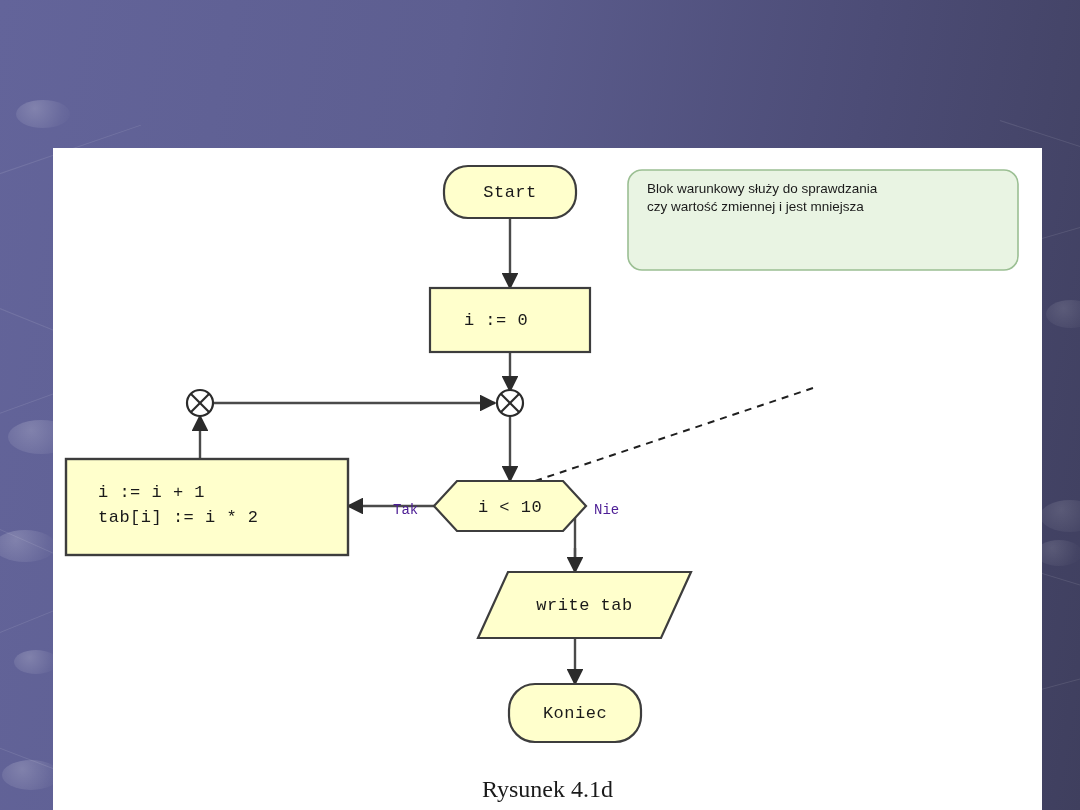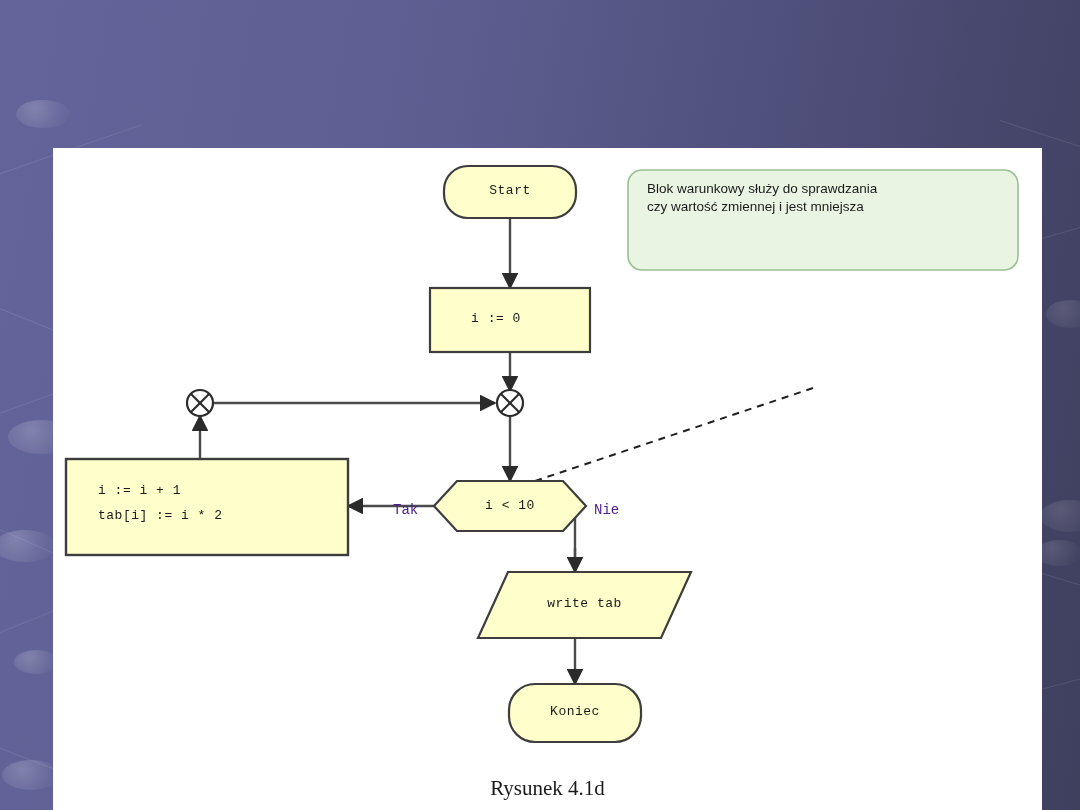--- a/index.html
+++ b/index.html
@@ -53,21 +53,21 @@
     position: absolute;
     left: 0;
     top: 0;
     width: 989px;
     height: 662px;
   }
 
   .node-label {
     position: absolute;
     font-family: "Liberation Mono", "DejaVu Sans Mono", monospace;
-    font-size: 13px;
+    font-size: 17px;
     color: #1a1a1a;
     letter-spacing: 0.5px;
     white-space: pre;
     text-align: center;
     pointer-events: none;
   }
   .edge-label {
     position: absolute;
     font-family: "Liberation Mono", "DejaVu Sans Mono", monospace;
     font-size: 14px;
@@ -85,21 +85,21 @@
     white-space: pre;
     pointer-events: none;
   }
   #caption {
     position: absolute;
     left: 0;
     top: 628px;
     width: 989px;
     text-align: center;
     font-family: "Liberation Serif", "DejaVu Serif", serif;
-    font-size: 21px;
+    font-size: 24px;
     color: #1a1a1a;
   }
 </style>
 </head>
 <body>
 
 <div id="slide">
 
   <div class="deco">
     <div class="deco-line" style="left:-20px; top:300px; width:180px; transform: rotate(22deg);"></div>

